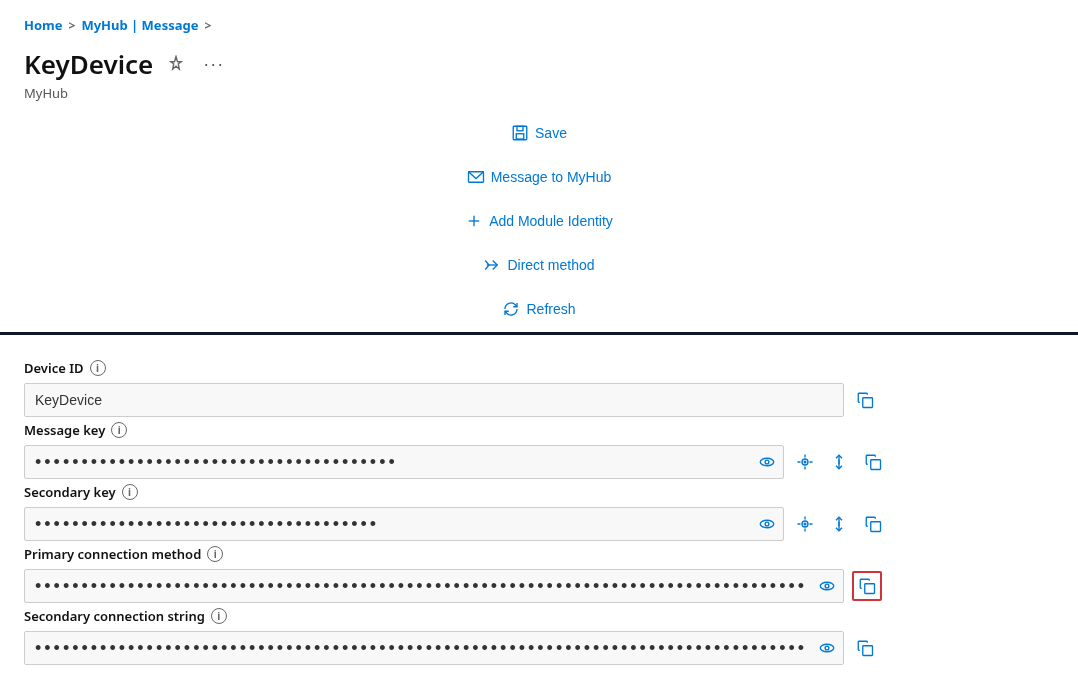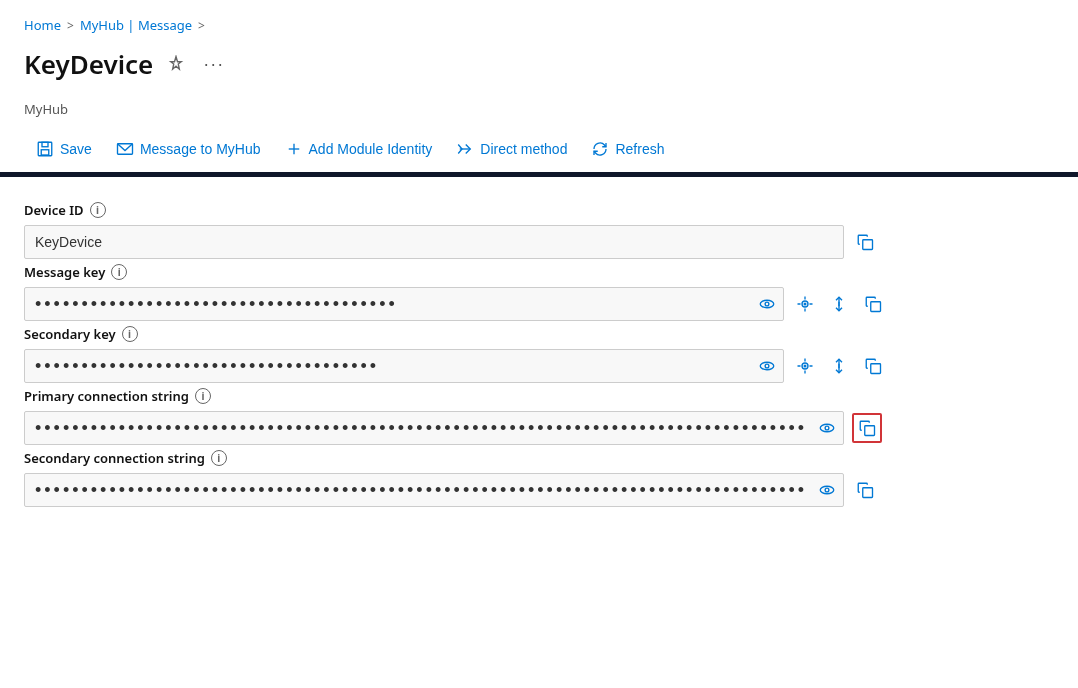--- a/index.html
+++ b/index.html
@@ -8,20 +8,21 @@
       background: #fff;
       color: #333;
       font-size: 14px;
     }
     .breadcrumb {
       display: flex;
       align-items: center;
       gap: 6px;
       padding: 16px 24px 8px;
       font-size: 13px;
+      font-weight: bold;
     }
     .breadcrumb a {
       color: #0078d4;
       text-decoration: none;
     }
     .breadcrumb .sep {
       color: #666;
       font-size: 12px;
     }
     .page-header {
@@ -33,38 +34,39 @@
       gap: 10px;
     }
     .page-title {
       font-size: 26px;
       font-weight: 600;
       color: #111;
     }
     .page-subtitle {
       font-size: 13px;
       color: #555;
-      margin-top: 18px;
+      margin-top: 2px;
     }
     .icon-btn-small {
       background: none;
       border: none;
       cursor: pointer;
       color: #666;
       font-size: 16px;
       padding: 2px 4px;
       display: flex;
       align-items: center;
     }
     .toolbar {
       display: flex;
       align-items: center;
       padding: 8px 24px;
-      border-bottom: 5px solid #0f172a;
-      gap: 0;
+      border-bottom: 3px solid #0f172a;
+      gap: 14px;
+      flex-direction: column;
     }
     .toolbar-btn {
       display: flex;
       align-items: center;
       gap: 6px;
       background: none;
       border: none;
       cursor: pointer;
       color: #0078d4;
       font-size: 14px;
@@ -357,21 +359,21 @@
         <svg width="18" height="18" viewBox="0 0 24 24" fill="none" stroke="#0078d4" stroke-width="1.8">
           <rect x="9" y="9" width="13" height="13" rx="1"></rect>
           <path d="M5 15H4a1 1 0 0 1-1-1V4a1 1 0 0 1 1-1h10a1 1 0 0 1 1 1v1"></path>
         </svg>
       </button>
     </div>
   </div>
 
   <div class="field-group">
     <div class="field-label">
-      <span>Primary connection string</span>
+      <span>Primary connection method</span>
       <span class="info-icon">i</span>
     </div>
     <div class="field-row">
       <div class="pw-wrapper-long">
         <input type="password" class="pw-inner" value="HostName=MyHub.azure-devices.net;DeviceId=KeyDevice;SharedAccessKey=primarykeylongvalue12345678901234567890..." style="">
         <button class="pw-eye" title="Show">
           <svg width="18" height="18" viewBox="0 0 24 24" fill="none" stroke="#0078d4" stroke-width="1.8">
             <ellipse cx="12" cy="12" rx="9" ry="5"></ellipse>
             <circle cx="12" cy="12" r="2.5"></circle>
           </svg>

